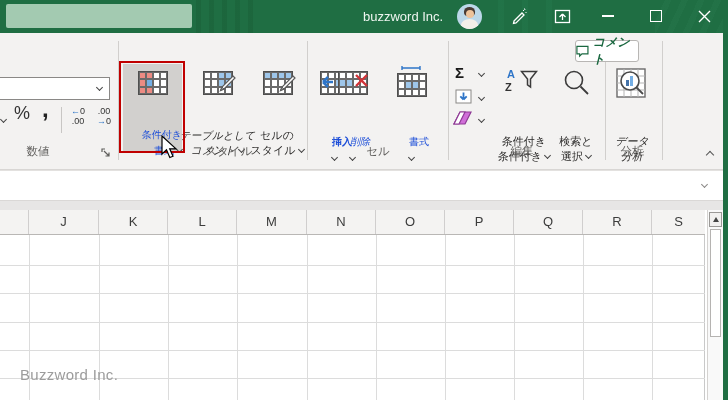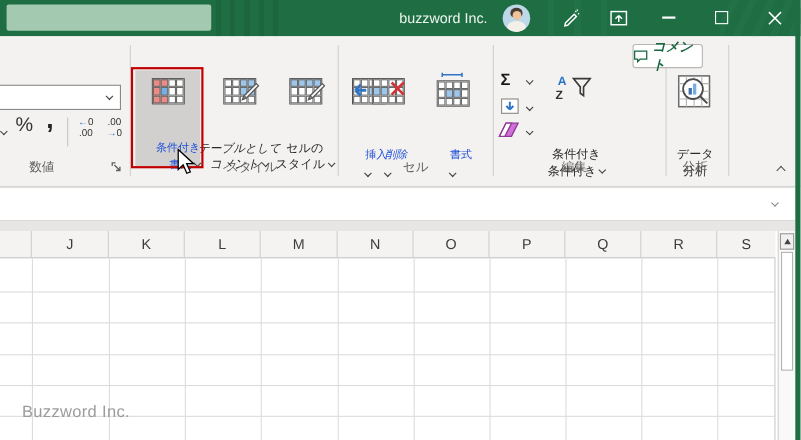--- a/index.html
+++ b/index.html
@@ -182,21 +182,21 @@
           <path d="M19 2 L21 4 L10 15 L6.5 16.5 L8 13 Z" fill="#fff" stroke="#5a5a5a" stroke-width="1.2"></path>
           <path d="M8 13 L6.5 16.5 L10 15 Z" fill="#9a9a9a" stroke="#5a5a5a" stroke-width="1"></path>
         </svg>
       <div class="abs btxt" style="left:0;top:64px;width:54px;">セルの</div>
       <div class="abs btxt" style="left:0;top:79px;width:54px;"><span>スタイル</span><span class="chv"></span></div>
     </div>
 
     <div class="abs glabel" style="left:199px;top:111px;width:60px;">スタイル</div>
     <div class="abs gsep" style="left:307px;top:8px;height:119px;"></div>
 
-    <div class="abs" style="left:316px;top:33px;width:36px;height:92px;">
+    <div class="abs" style="left:316px;top:33px;width:36px;height:92px;font-weight:bold;">
       <div class="icon-grid" style="position:absolute;left:4px;top:5px;">
         <div class="c-w"></div>
           <div class="c-w"></div>
           <div class="c-w"></div>
           <div class="c-w"></div>
         <div class="c-w"></div>
           <div class="c-w"></div>
           <div class="c-f"></div>
           <div class="c-f"></div>
         <div class="c-w"></div>
@@ -277,24 +277,32 @@
     <div class="abs" style="left:496px;top:33px;width:56px;height:92px;">
       <span style="position:absolute;left:11px;top:2px;font-size:11px;font-weight:bold;color:#2e75c8;">A</span>
       <span style="position:absolute;left:9px;top:15px;font-size:11px;font-weight:bold;color:#333;">Z</span>
       <svg style="position:absolute;left:24px;top:4px;" width="18" height="22" viewBox="0 0 18 22">
           <path d="M1.5 1.5 H16.5 L10.5 9 V17 L7.5 14.8 V9 Z" fill="none" stroke="#3b3b3b" stroke-width="1.5"></path>
         </svg>
       <div class="abs btxt" style="left:0;top:68px;width:56px;">条件付き</div>
       <div class="abs btxt" style="left:0;top:83px;width:56px;"><span>条件付き</span><span class="chv"></span></div>
     </div>
 
+    <div class="abs" style="left:553px;top:33px;width:46px;height:92px;">
+      <svg style="position:absolute;left:9px;top:3px;" width="28" height="28" viewBox="0 0 28 28">
+          <circle cx="12" cy="11" r="8.5" fill="none" stroke="#3b3b3b" stroke-width="1.6"></circle>
+          <path d="M18.5 17.5 L26 25" stroke="#3b3b3b" stroke-width="1.8"></path>
+        </svg>
+      <div class="abs btxt" style="left:0;top:68px;width:46px;">検索と</div>
+      <div class="abs btxt" style="left:0;top:83px;width:46px;"><span>選択</span><span class="chv"></span></div>
+    </div>
     <div class="abs glabel" style="left:498px;top:111px;width:48px;">編集</div>
     <div class="abs gsep" style="left:605px;top:8px;height:119px;"></div>
 
-    <div class="abs" style="left:610px;top:33px;width:44px;height:92px;">
+    <div class="abs" style="left:610px;top:33px;width:44px;height:92px;font-style:italic;">
       <svg style="position:absolute;left:6px;top:2px;" width="33" height="35" viewBox="0 0 33 35">
         <rect x="1" y="1" width="28" height="28" fill="#fff" stroke="#6a6a6a" stroke-width="1.4"></rect>
         <path d="M1 8 H29 M1 15 H29 M1 22 H29 M8 1 V29 M15 1 V29 M22 1 V29" stroke="#b5b5b5" stroke-width="1"></path>
         <circle cx="14" cy="13" r="9" fill="#fff" stroke="#4a4a4a" stroke-width="1.6"></circle>
         <rect x="10" y="12" width="3" height="6" fill="#4472a8"></rect>
         <rect x="14" y="8" width="3" height="10" fill="#74aee4"></rect>
         <path d="M20.5 19.5 L27 26" stroke="#4a4a4a" stroke-width="1.8"></path>
       </svg>
       <div class="abs btxt" style="left:0;top:68px;width:44px;">データ</div>
       <div class="abs btxt" style="left:0;top:83px;width:44px;">分析</div>

